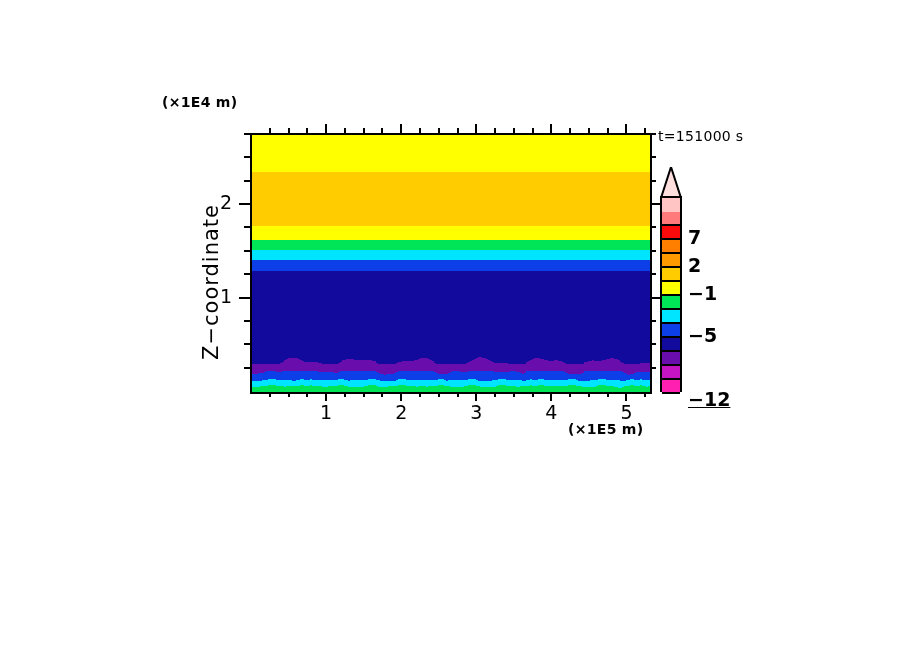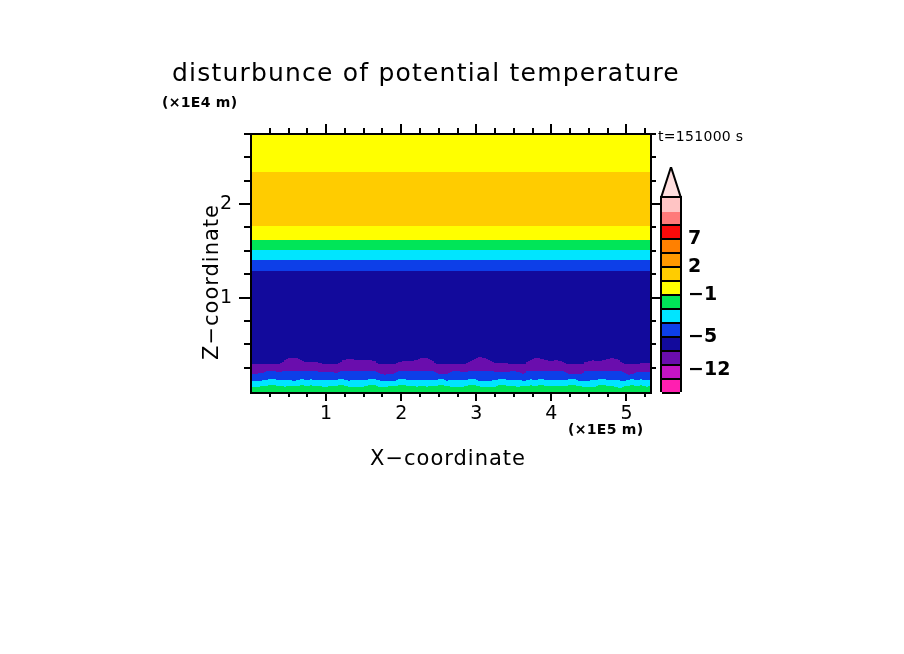--- a/index.html
+++ b/index.html
@@ -56,21 +56,20 @@
   .cseg{position:absolute;left:0;width:18px;border-bottom:2px solid #000;box-sizing:border-box;}
   .cseg:last-child{border-bottom:none;}
   #cbarpoint{position:absolute;left:660px;top:167px;width:22px;height:31px;}
   .clab{position:absolute;font-size:19px;color:#000;font-weight:700;white-space:pre;}
 </style>
 </head>
 <body>
 
 <div id="root">
 
-  <div class="txt" id="title">disturbunce of potential temperature</div>
 
   <div class="txt" id="zunit">(×1E4 m)</div>
 
   <div class="txt" id="timestamp">t=151000 s</div>
 
   <div id="plot">
     <div id="plotinner">
         <div class="band" style="top: 0px; height: 37.3818px; background: rgb(255, 255, 0);"></div>
         <div class="band" style="top: 37.3818px; height: 53.2691px; background: rgb(255, 204, 0);"></div>
         <div class="band" style="top: 90.6509px; height: 14.0182px; background: rgb(255, 255, 0);"></div>
@@ -958,21 +957,20 @@
       <div class="xlab" style="left: 386.189px; top: 401px;">2</div>
       <div class="xlab" style="left: 461.283px; top: 401px;">3</div>
       <div class="xlab" style="left: 536.377px; top: 401px;">4</div>
       <div class="xlab" style="left: 611.472px; top: 401px;">5</div>
       <div class="ylab" style="left: 202px; top: 284.545px;">1</div>
       <div class="ylab" style="left: 202px; top: 191.091px;">2</div>
     </div>
 
   <div class="txt" id="xunit">(×1E5 m)</div>
 
-  <div class="txt" id="xaxislabel">X−coordinate</div>
 
   <div id="ylabelwrap">
     <div class="txt" id="yaxislabel">Z−coordinate</div>
   </div>
 
   <div id="cbarpoint"><svg width="22" height="31" viewBox="0 0 22 31">
         <polygon points="11,0 21,31 1,31" fill="#ffdede" stroke="#000" stroke-width="2" stroke-linejoin="miter"></polygon>
       </svg></div>
   <div id="cbar">
       <div class="cseg" style="background: rgb(255, 31, 176); height: 14px; top: 182px;"></div>
@@ -988,16 +986,16 @@
       <div class="cseg" style="background: rgb(255, 128, 0); height: 14px; top: 42px;"></div>
       <div class="cseg" style="background: rgb(250, 10, 10); height: 14px; top: 28px;"></div>
       <div class="cseg" style="background: rgb(255, 122, 122); height: 14px; top: 14px;"></div>
       <div class="cseg" style="background: rgb(255, 196, 196); height: 14px; top: 0px;"></div>
     </div>
   <div id="cbarlabels">
       <div class="clab" style="left: 688px; top: 226px;">7</div>
       <div class="clab" style="left: 688px; top: 254px;">2</div>
       <div class="clab" style="left: 688px; top: 282px;">−1</div>
       <div class="clab" style="left: 688px; top: 324px;">−5</div>
-      <div class="clab" style="left: 688px; top: 357px;">−12</div>
+      <div class="clab" style="left: 688px; top: 388px; text-decoration: underline;">−12</div>
     </div>
 
 </div>
 
 </body></html>

